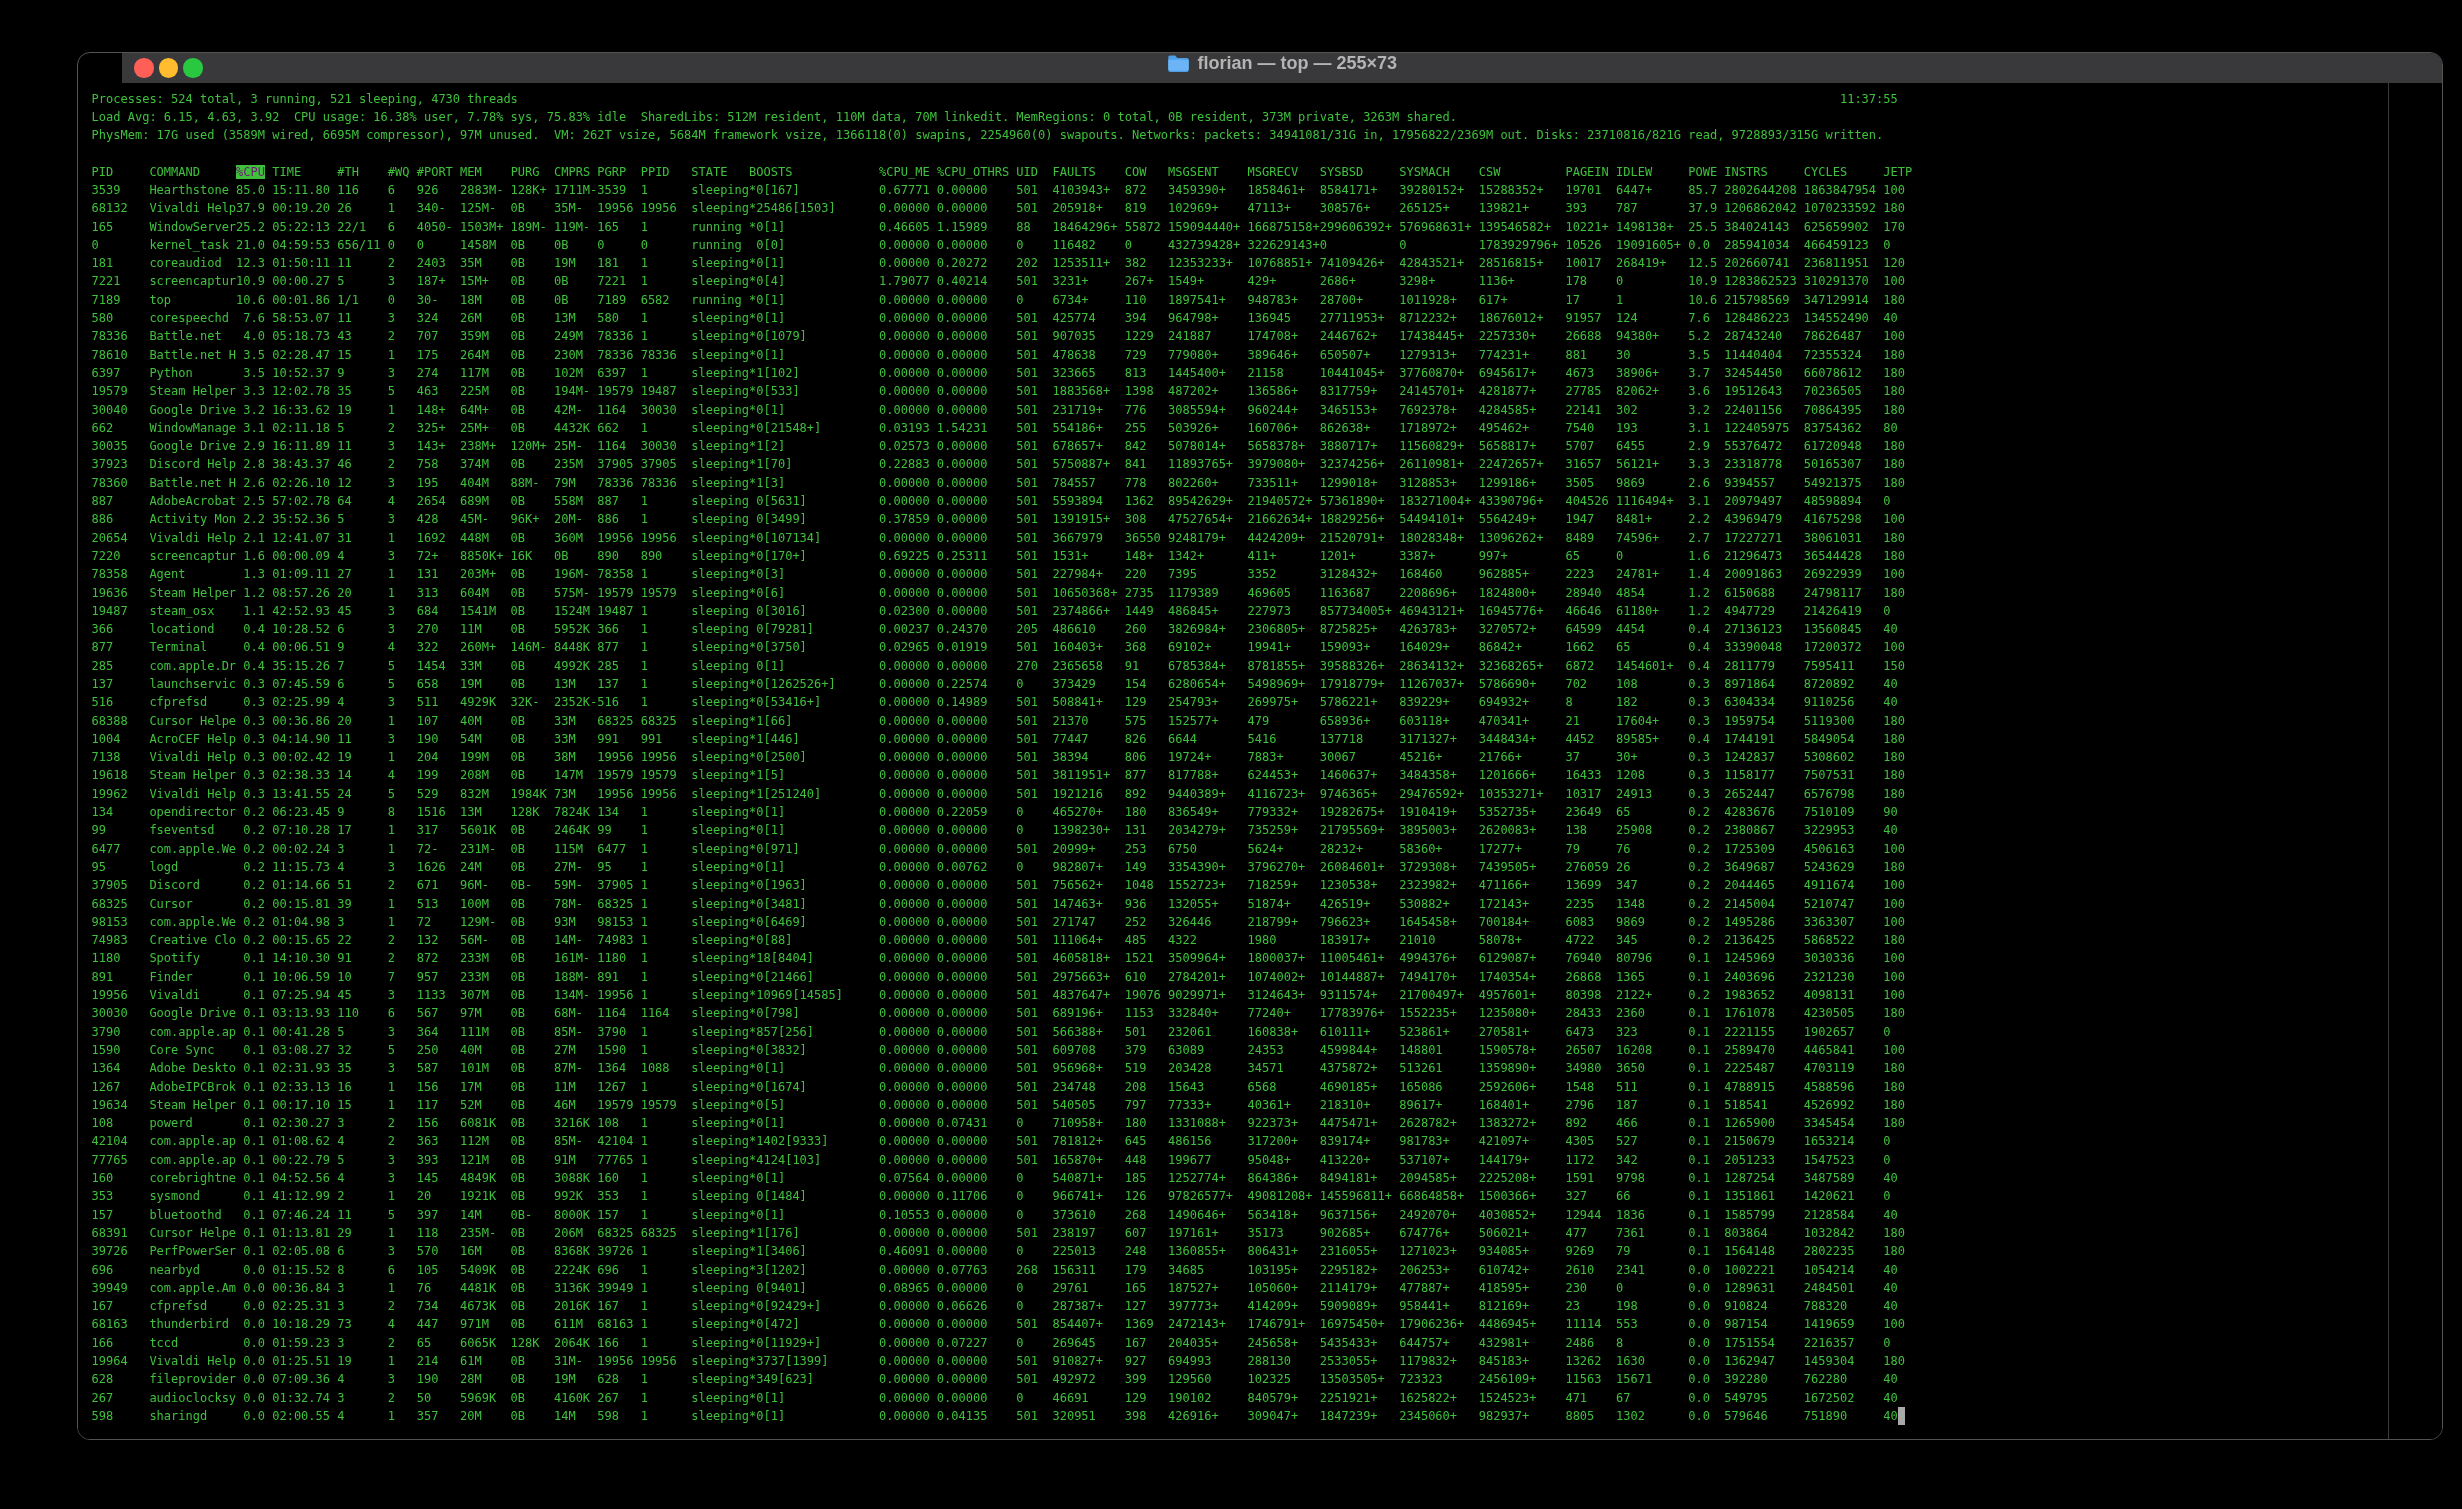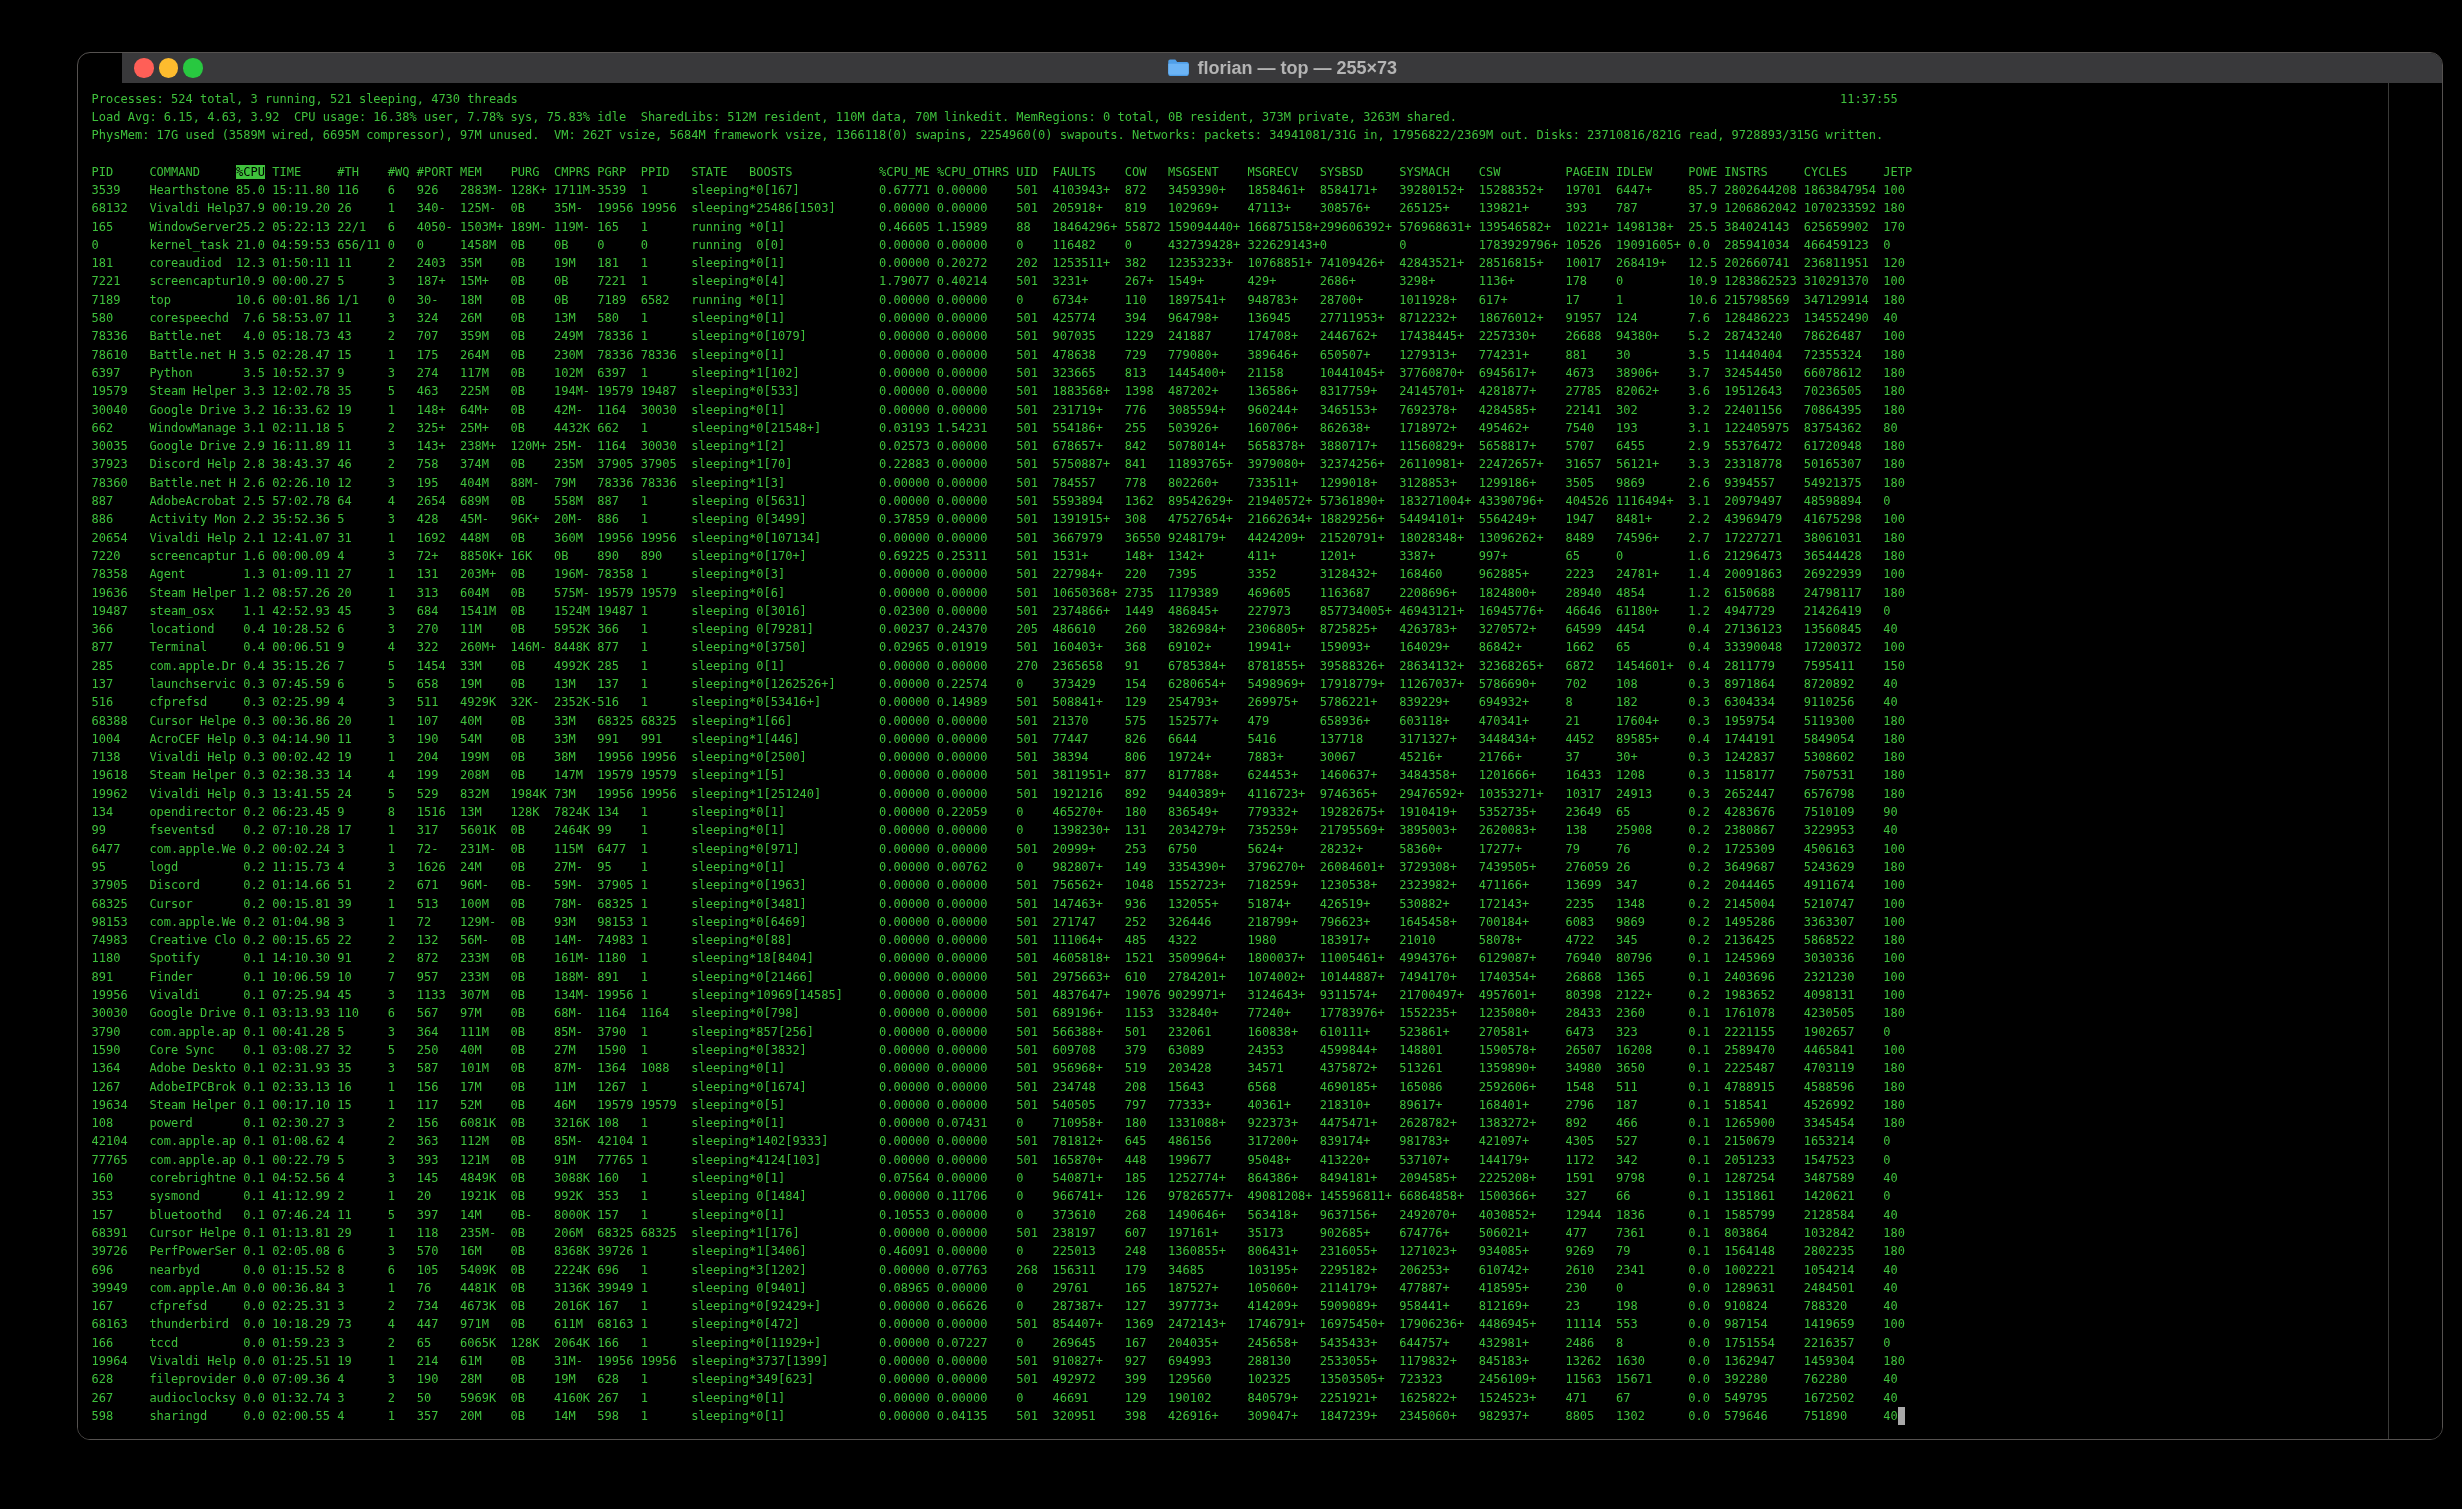--- a/index.html
+++ b/index.html
@@ -2,35 +2,35 @@
 <html style="--term-green: #3fc13c; --traffic-red: #ff5f57; --traffic-yellow: #febc2e; --traffic-green: #28c840;font-size:10.3px"><head>
 <meta charset="utf-8">
 <style>
   html,body{margin:0;padding:0;background:#000;}
   body{width:2462px;height:1509px;overflow:hidden;position:relative;
        font-family:"DejaVu Sans Mono",monospace;}
   .window{position:absolute;left:77px;top:52px;width:2364px;height:1386px;
           background:#000;border:0.6px solid #555250;border-radius:13px;
           overflow:hidden;box-shadow:0 26px 58px rgba(0,0,0,.7);}
   .titlebar{position:absolute;left:0;top:0;right:0;height:30px;background:#39393b;
-            border-bottom:0.6px solid #262626;display:flex;align-items:center;justify-content:center;margin-left:44px;}
+            border-bottom:0.6px solid #262626;display:flex;align-items:flex-start;justify-content:center;margin-left:44px;}
   .lights{position:absolute;left:12.3px;top:5.2px;display:flex;gap:5.2px;}
   .light{width:19.4px;height:19.4px;border-radius:50%;display:inline-block;}
   .light.red{background:var(--traffic-red,#ff5f57);}
   .light.yellow{background:var(--traffic-yellow,#febc2e);}
   .light.green{background:var(--traffic-green,#28c840);}
   .title{display:flex;align-items:center;gap:7.7px;
          font-family:"Liberation Sans",sans-serif;font-weight:bold;font-size:18px;
          color:#b4b4b4;}
   .title svg{display:block;}
   .content{position:absolute;left:0;top:30px;right:0;bottom:0;background:#000;}
   #term{position:absolute;left:13.6px;top:6.5px;white-space:pre;
         font-size:12px;line-height:18.3px;color:var(--term-green,#3fc13c);}
   #term .ln{height:18.3px;}
-  #term .hl{background:var(--term-green,#3fc13c);color:#000000;text-align:center;}
+  #term .hl{background:var(--term-green,#3fc13c);color:#701a75;text-align:center;}
   .cursor{display:inline-block;background:#a9a9a9;color:#a9a9a9;}
   .scroll-sep{position:absolute;right:53px;top:0;bottom:0;width:0.6px;background:#3a3a38;}
 </style>
 </head>
 <body>
 
 <div class="window">
   <div class="titlebar">
     <div class="lights">
       <span class="light red"></span>

